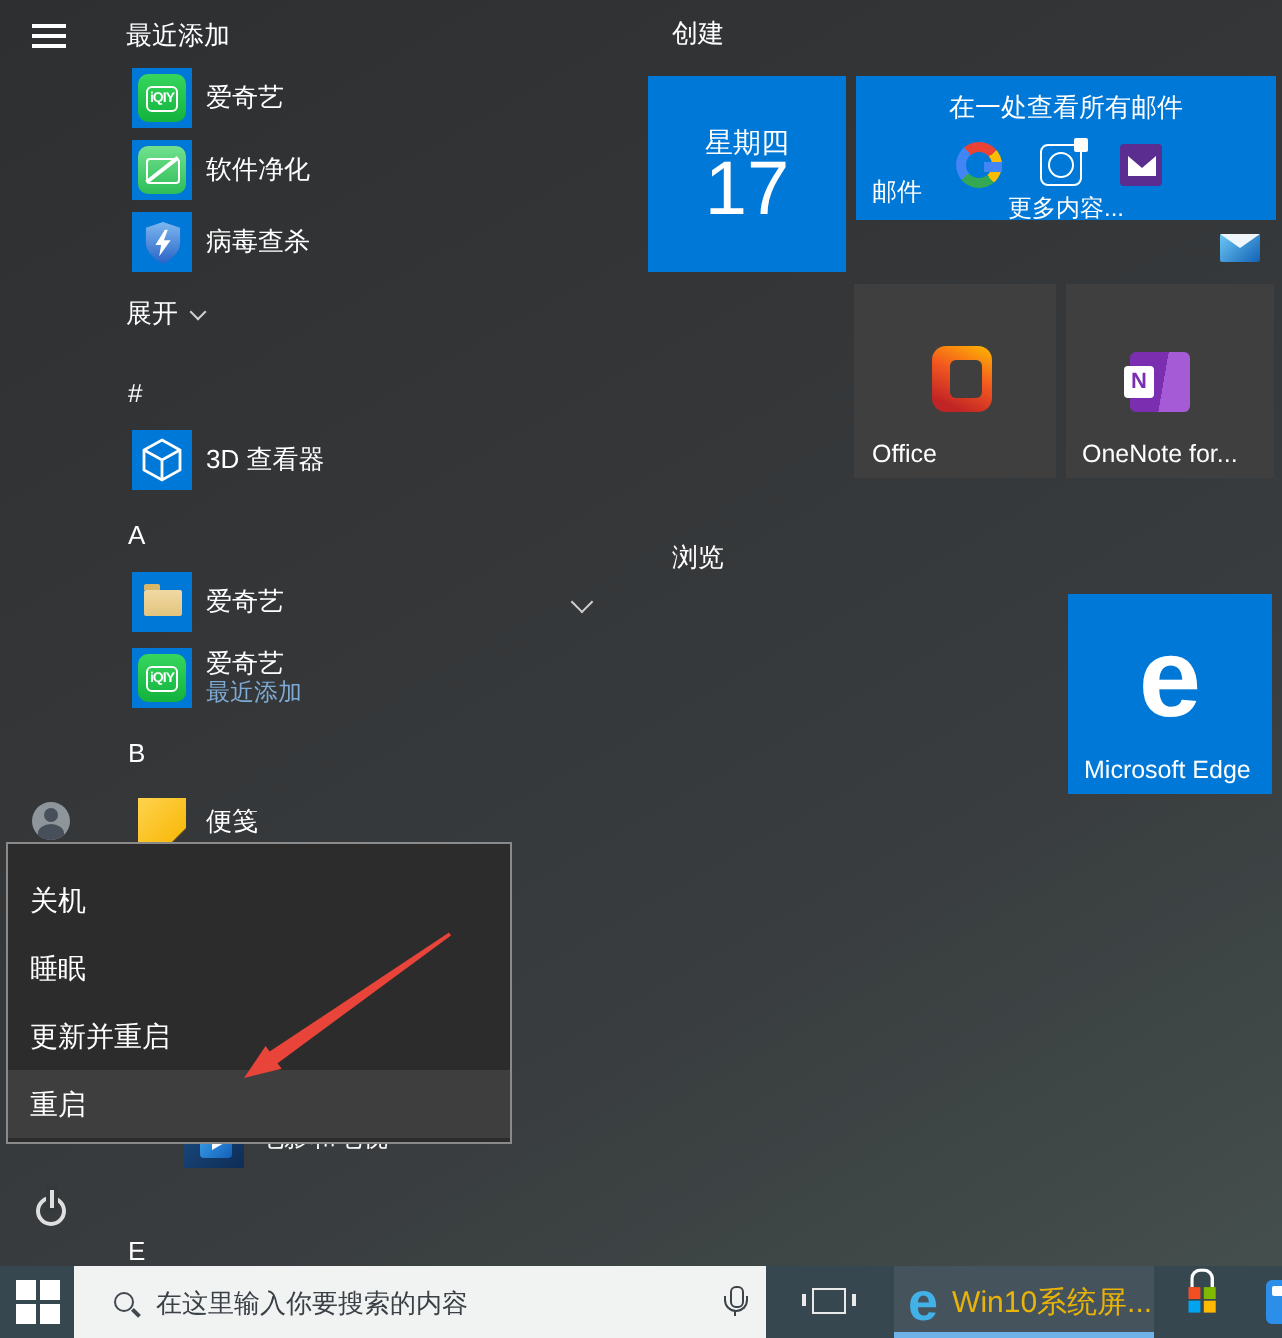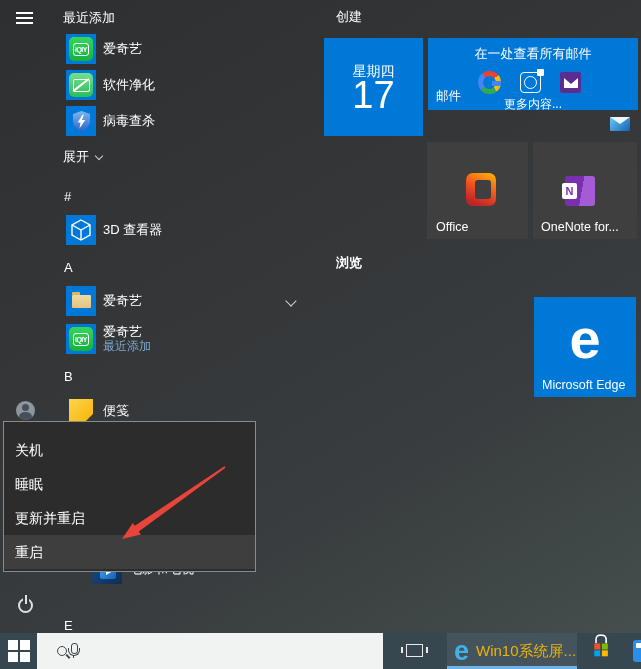--- a/index.html
+++ b/index.html
@@ -250,21 +250,21 @@
     <div class="tlabel">Office</div>
   </div>
 
   <div class="tile gray" style="left:533px;top:142px;width:104px;height:97px;">
     <div class="on1">
         <span class="nbox">N</span>
       </div>
     <div class="tlabel" style="left:8px;">OneNote for...</div>
   </div>
 
-  <div class="abs group-hdr" style="left:324px;top:254px;font-weight:bold;">浏览</div>
+  <div class="abs group-hdr" style="left:324px;top:270px;">浏览</div>
 
 
   <div class="tile blue" style="left:534px;top:297px;width:102px;height:100px;">
     <div class="edge-e">e</div>
     <div class="tlabel" style="left:8px;">Microsoft Edge</div>
   </div>
 
   <div class="abs flyout">
     <div class="item">关机</div>
     <div class="item">睡眠</div>
@@ -280,20 +280,21 @@
     <div class="startbtn">
       <span class="winlogo">
           <i></i>
           <i></i>
           <i></i>
           <i></i>
         </span>
     </div>
     <div class="searchbox">
       <span class="mag"></span>
+      <input type="text" placeholder="在这里输入你要搜索的内容" style="">
       <span class="mic">
           <i></i>
         </span>
     </div>
     <div class="tview"></div>
     <div class="edgebtn">
       <span class="edge-glyph">e</span>
       <span class="tlab">Win10系统屏...</span>
     </div>
     <div class="storebtn">

